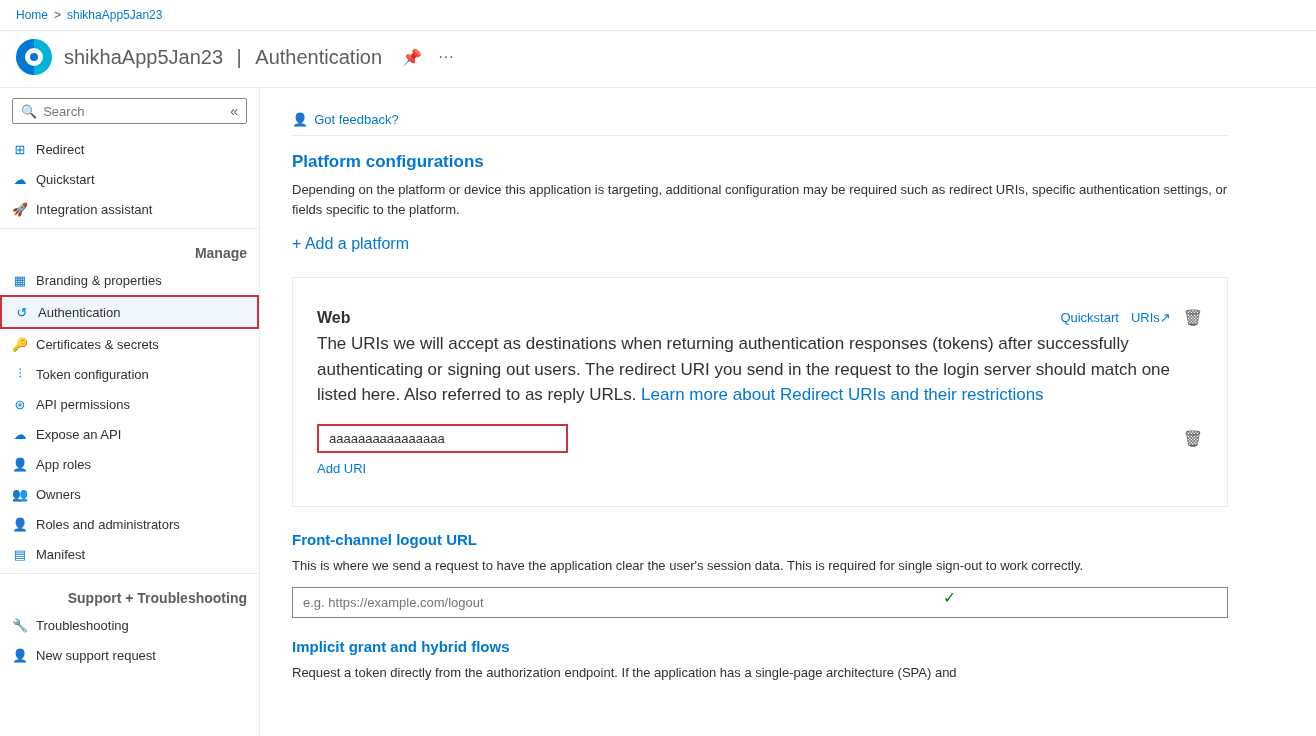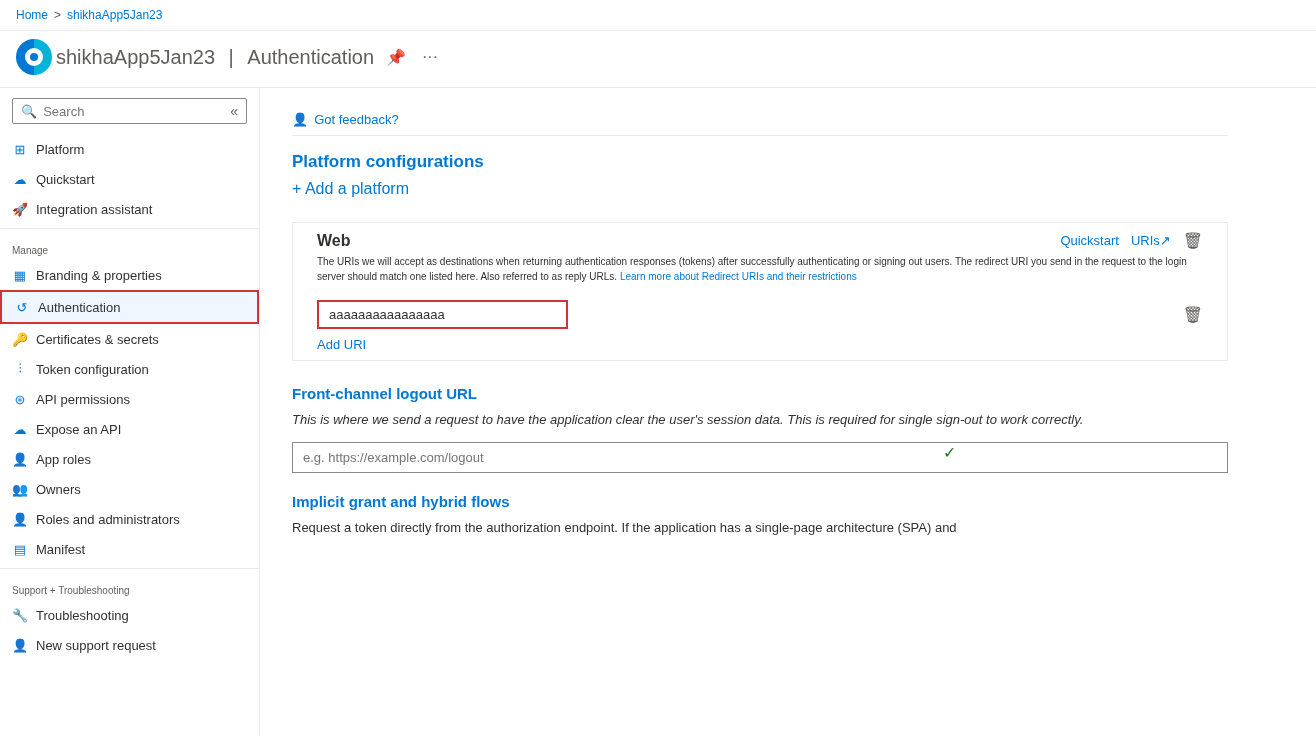--- a/index.html
+++ b/index.html
@@ -4,75 +4,75 @@
   <style>
     * { box-sizing: border-box; margin: 0; padding: 0; }
     body { font-family: 'Segoe UI', Arial, sans-serif; font-size: 13px; color: #333; background: #f3f2f1; display: flex; flex-direction: column; height: 736px; overflow: hidden; }
 
     
     .breadcrumb { display: flex; align-items: center; padding: 8px 16px; background: #fff; font-size: 12px; color: #0078d4; gap: 6px; border-bottom: 1px solid #edebe9; }
     .breadcrumb span { color: #605e5c; }
     .breadcrumb a { color: #0078d4; text-decoration: none; text-align: right; }
 
     
-    .app-header { display: flex; align-items: center; padding: 8px 16px 12px 16px; background: #fff; gap: 4px; border-bottom: 1px solid #edebe9; }
+    .app-header { display: flex; align-items: center; padding: 8px 16px 12px 16px; background: #fff; gap: 12px; border-bottom: 1px solid #edebe9; }
     .app-title { font-size: 20px; font-weight: 600; color: #323130; }
     .app-title span { color: #605e5c; font-weight: 400; }
     .header-icons { display: flex; gap: 8px; margin-left: 4px; }
     .header-icons .icon-btn { color: #605e5c; cursor: pointer; font-size: 16px; background: none; border: none; padding: 2px 4px; }
 
     
     .main-layout { display: flex; flex: 1; overflow: hidden; background: #f3f2f1; }
 
     
     .sidebar { width: 260px; background: #fff; border-right: 1px solid #edebe9; overflow-y: auto; flex-shrink: 0; display: flex; flex-direction: column; }
     .search-box { display: flex; align-items: center; margin: 10px 12px; border: 1px solid #8a8886; border-radius: 2px; padding: 4px 8px; gap: 6px; background: #fff; }
     .search-box input { border: none; outline: none; font-size: 13px; width: 100%; color: #323130; }
     .search-icon { color: #605e5c; font-size: 13px; }
     .collapse-btn { margin-left: auto; color: #605e5c; cursor: pointer; font-size: 14px; }
 
     .nav-item { display: flex; align-items: center; padding: 7px 12px; cursor: pointer; gap: 8px; font-size: 13px; color: #323130; position: relative; }
     .nav-item .nav-icon { width: 16px; height: 16px; display: flex; align-items: center; justify-content: center; flex-shrink: 0; }
-    .nav-section-label { font-size: 10px; font-weight: 400; color: #605e5c; padding: 12px 12px 4px 12px; text-transform: none; }
+    .nav-section-label { font-size: 14px; font-weight: 700; color: #605e5c; padding: 12px 12px 4px 12px; text-transform: none; text-align: right; }
 
     
     .nav-item.selected-red { border: 2px solid #d13438; background: #f0f6ff; }
 
     
     .content { flex: 1; overflow-y: auto; padding: 0; background: #fff; }
     .content-inner { padding: 16px 32px; max-width: 1000px; }
 
     .feedback-bar { display: flex; align-items: center; gap: 6px; color: #0078d4; font-size: 13px; margin-bottom: 16px; padding: 8px 0; border-bottom: 1px solid #edebe9; cursor: pointer; }
 
     .section-title { font-size: 17px; font-weight: 600; color: #0078d4; margin-bottom: 8px; }
     .section-desc { font-size: 13px; color: #323130; line-height: 1.5; margin-bottom: 16px; }
 
     .add-platform { display: flex; align-items: center; gap: 6px; color: #0078d4; font-size: 16px; cursor: pointer; margin-bottom: 24px; }
 
     
-    .web-card { border: 1px solid #edebe9; padding: 8px 24px; margin-bottom: 24px; background: #fff; }
+    .web-card { border: 1px solid #edebe9; padding: 30px 24px; margin-bottom: 24px; background: #fff; }
     .web-card-header { display: flex; align-items: center; justify-content: space-between; margin-bottom: 4px; }
     .web-card-title { font-size: 16px; font-weight: 600; color: #323130; }
     .web-card-actions { display: flex; align-items: center; gap: 12px; }
     .web-card-actions a { color: #0078d4; font-size: 13px; text-decoration: none; cursor: pointer; }
     .delete-icon { color: #605e5c; cursor: pointer; font-size: 16px; }
 
     .redirect-title { font-size: 14px; font-weight: 600; color: #323130; margin-bottom: 8px; }
-    .redirect-desc { font-size: 10px; color: #323130; line-height: 1.5; margin-bottom: 16px; }
+    .redirect-desc { font-size: 17px; color: #323130; line-height: 1.5; margin-bottom: 16px; }
     .redirect-desc a { color: #0078d4; text-decoration: none; }
 
     .uri-row { display: flex; align-items: center; gap: 15px; margin-bottom: 8px; }
     .uri-input { border: 2px solid #d13438; padding: 5px 10px; font-size: 13px; color: #323130; width: 360px; outline: none; }
     .uri-delete { color: #605e5c; cursor: pointer; font-size: 16px; margin-left: auto; }
 
     .add-uri { color: #0078d4; font-size: 13px; cursor: pointer; }
 
     
     .subsection-title { font-size: 15px; font-weight: 600; color: #0078d4; margin-bottom: 8px; margin-top: 8px; }
-    .subsection-desc { font-size: 13px; color: #323130; line-height: 1.5; margin-bottom: 12px; font-style: italic; }
+    .subsection-desc { font-size: 13px; color: #323130; line-height: 1.5; margin-bottom: 12px; }
 
     .logout-input-wrap { display: flex; align-items: flex-start; border: 1px solid #8a8886; }
     .logout-input { border: none; outline: none; font-size: 13px; padding: 7px 10px; color: #605e5c; width: 640px; background: #fff; }
     .logout-check { color: #107c10; padding: 0 10px; font-size: 16px; }
 
     .implicit-title { font-size: 15px; font-weight: 600; color: #0078d4; margin-top: 20px; margin-bottom: 8px; }
     .implicit-desc { font-size: 13px; color: #323130; line-height: 1.5; }
 
     
     .icon-overview { color: #0078d4; }
@@ -132,21 +132,21 @@
   <div class="sidebar">
 
     <div class="search-box">
       <span class="search-icon">🔍</span>
       <input type="text" placeholder="Search" style="">
       <span class="collapse-btn">«</span>
     </div>
 
     <div class="nav-item">
       <span class="nav-icon icon-overview">⊞</span>
-      <span>Platform</span>
+      <span>Redirect</span>
     </div>
     <div class="nav-item">
       <span class="nav-icon icon-quickstart">☁</span>
       <span>Quickstart</span>
     </div>
     <div class="nav-item">
       <span class="nav-icon icon-integration">🚀</span>
       <span>Integration assistant</span>
     </div>
 
@@ -211,20 +211,21 @@
 
   <div class="content">
     <div class="content-inner">
 
       <div class="feedback-bar">
         <span>👤</span>
         <span>Got feedback?</span>
       </div>
 
       <div class="section-title">Platform configurations</div>
+      <div class="section-desc">Depending on the platform or device this application is targeting, additional configuration may be required such as redirect URIs, specific authentication settings, or fields specific to the platform.</div>
       <div class="add-platform">+ Add a platform</div>
 
       <div class="web-card">
         <div class="web-card-header">
           <span class="web-card-title">Web</span>
           <div class="web-card-actions">
             <a href="#">Quickstart</a>
             <a href="#">URIs↗</a>
             <span class="delete-icon">🗑</span>
           </div>

